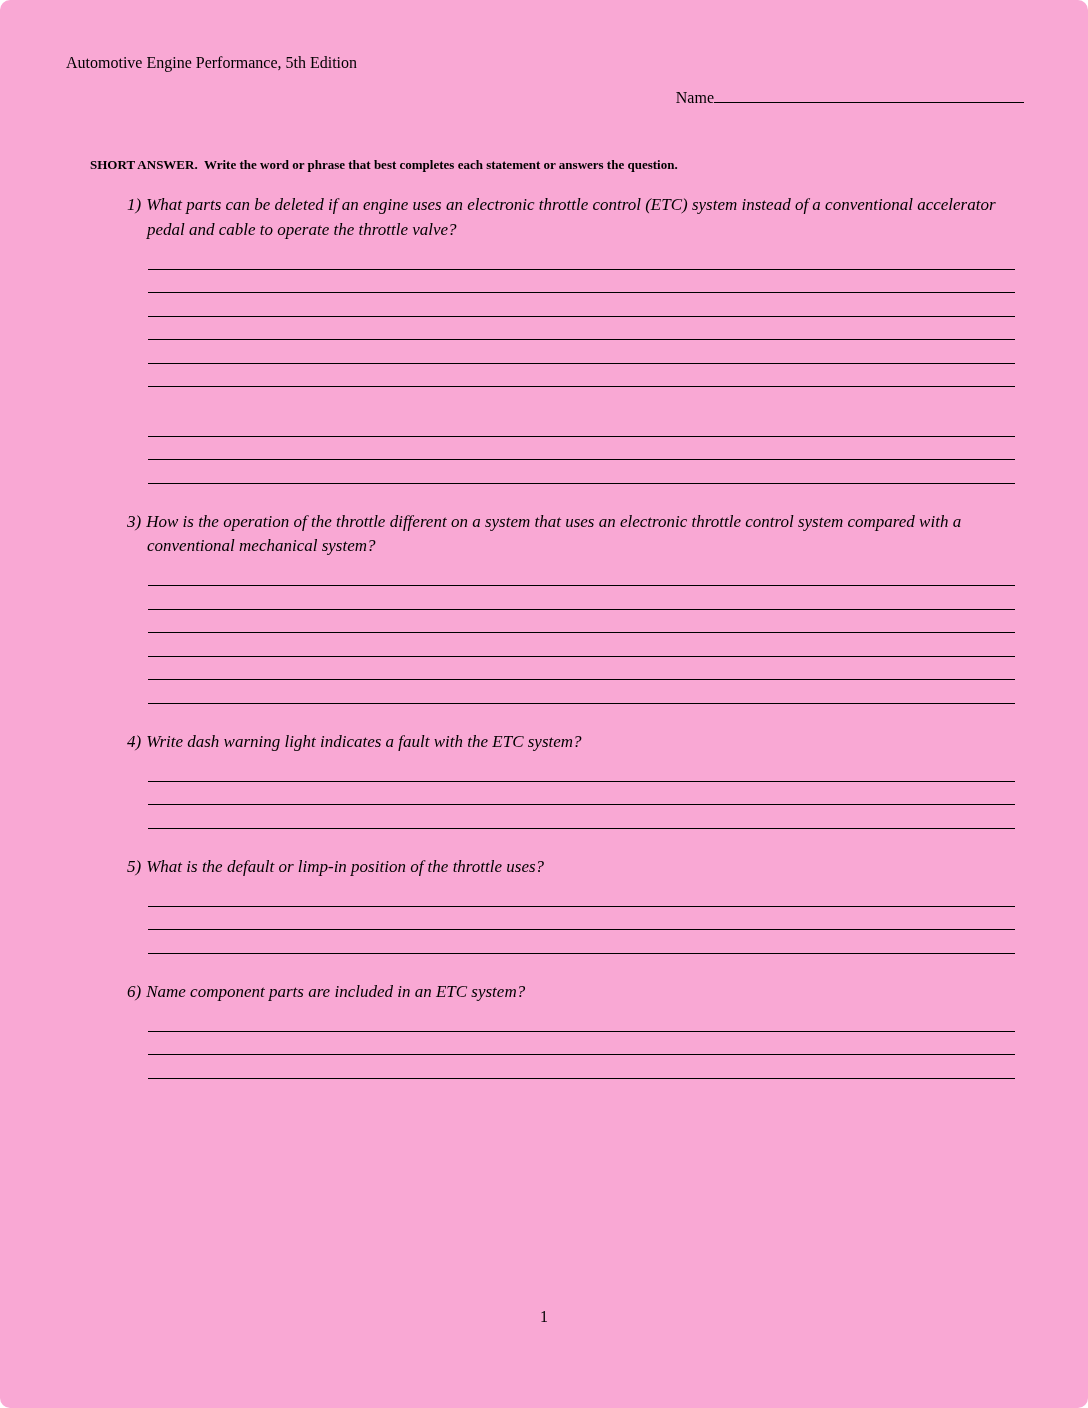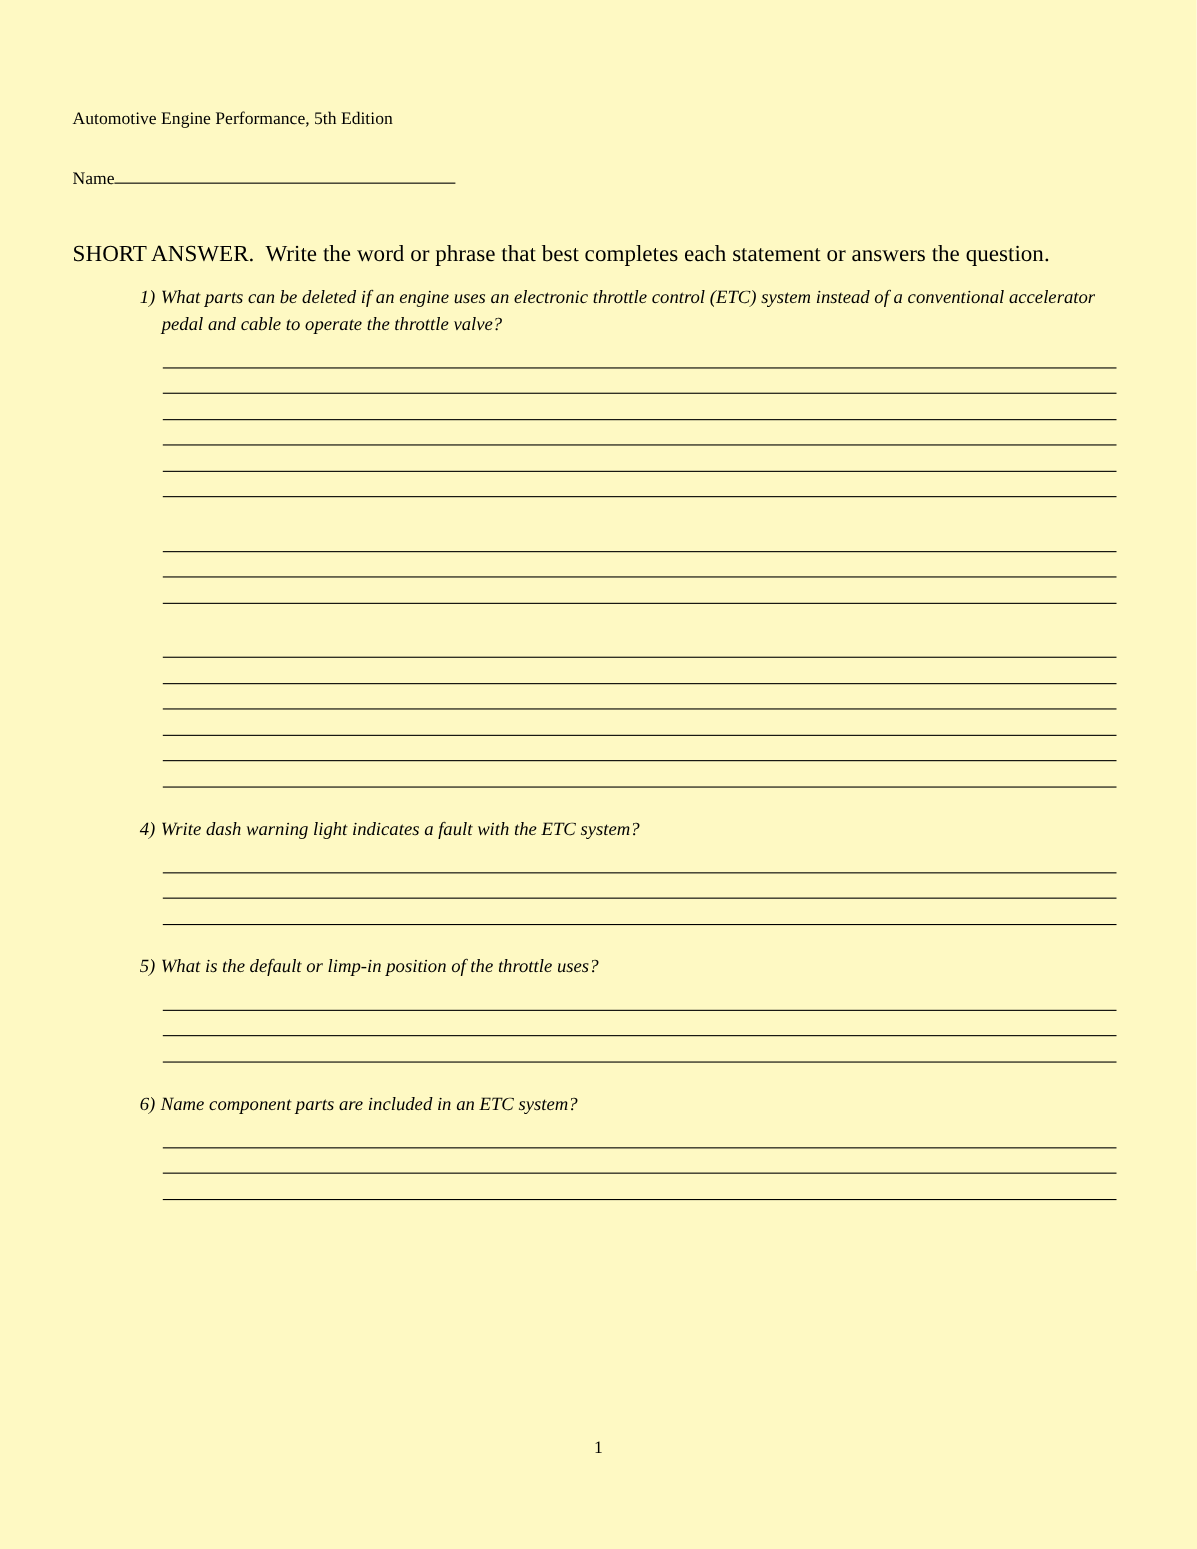--- a/index.html
+++ b/index.html
@@ -7,44 +7,47 @@
   body {
     width: 1088px;
     height: 1408px;
     font-family: "Liberation Serif", "DejaVu Serif", serif;
     color: #000000;
     position: relative;
   }
   .page {
     width: 1088px;
     height: 1408px;
-    padding: 98px 64px 0 66px;
+    padding: 52px 64px 0 66px;
     position: relative;
-    background: #fef9c3;
+    background: #f9a8d4;
+    border-radius: 10px;
   }
   .doc-header { font-size: 16px; line-height: 21px; }
   .doc-header div { white-space: nowrap; }
   .name-row {
-    margin-top: 30px;
+    margin-top: 12px;
     font-size: 16px;
     line-height: 24px;
+    text-align: right;
   }
   .name-underline {
     display: inline-block;
     width: 310px;
     border-bottom: 1px solid #000;
     height: 18px;
     vertical-align: baseline;
   }
   .section-heading {
     margin-top: 43px;
-    font-size: 21px;
+    font-size: 13px;
     line-height: 24px;
-    font-weight: normal;
+    font-weight: bold;
     white-space: pre-wrap;
+    margin-left: 24px;
   }
   .questions { margin-top: 16px; margin-left: 61px; font-style: italic; }
   .question-block { margin-bottom: 26px; width: 897px; }
   .q-text {
     font-size: 17px;
     line-height: 24.5px;
     padding-left: 20px;
     text-indent: -20px;
   }
   .q-num { margin-right: 5px; }
@@ -98,20 +101,21 @@
 
     <div class="question-block">
       <div class="answer-lines">
           <div class="answer-line"></div>
           <div class="answer-line"></div>
           <div class="answer-line"></div>
         </div>
     </div>
 
     <div class="question-block">
+      <div class="q-text"><span class="q-num">3)</span><span>How is the operation of the throttle different on a system that uses an electronic throttle control system compared with a conventional mechanical system?</span></div>
       <div class="answer-lines">
           <div class="answer-line"></div>
           <div class="answer-line"></div>
           <div class="answer-line"></div>
           <div class="answer-line"></div>
           <div class="answer-line"></div>
           <div class="answer-line"></div>
         </div>
     </div>
 

